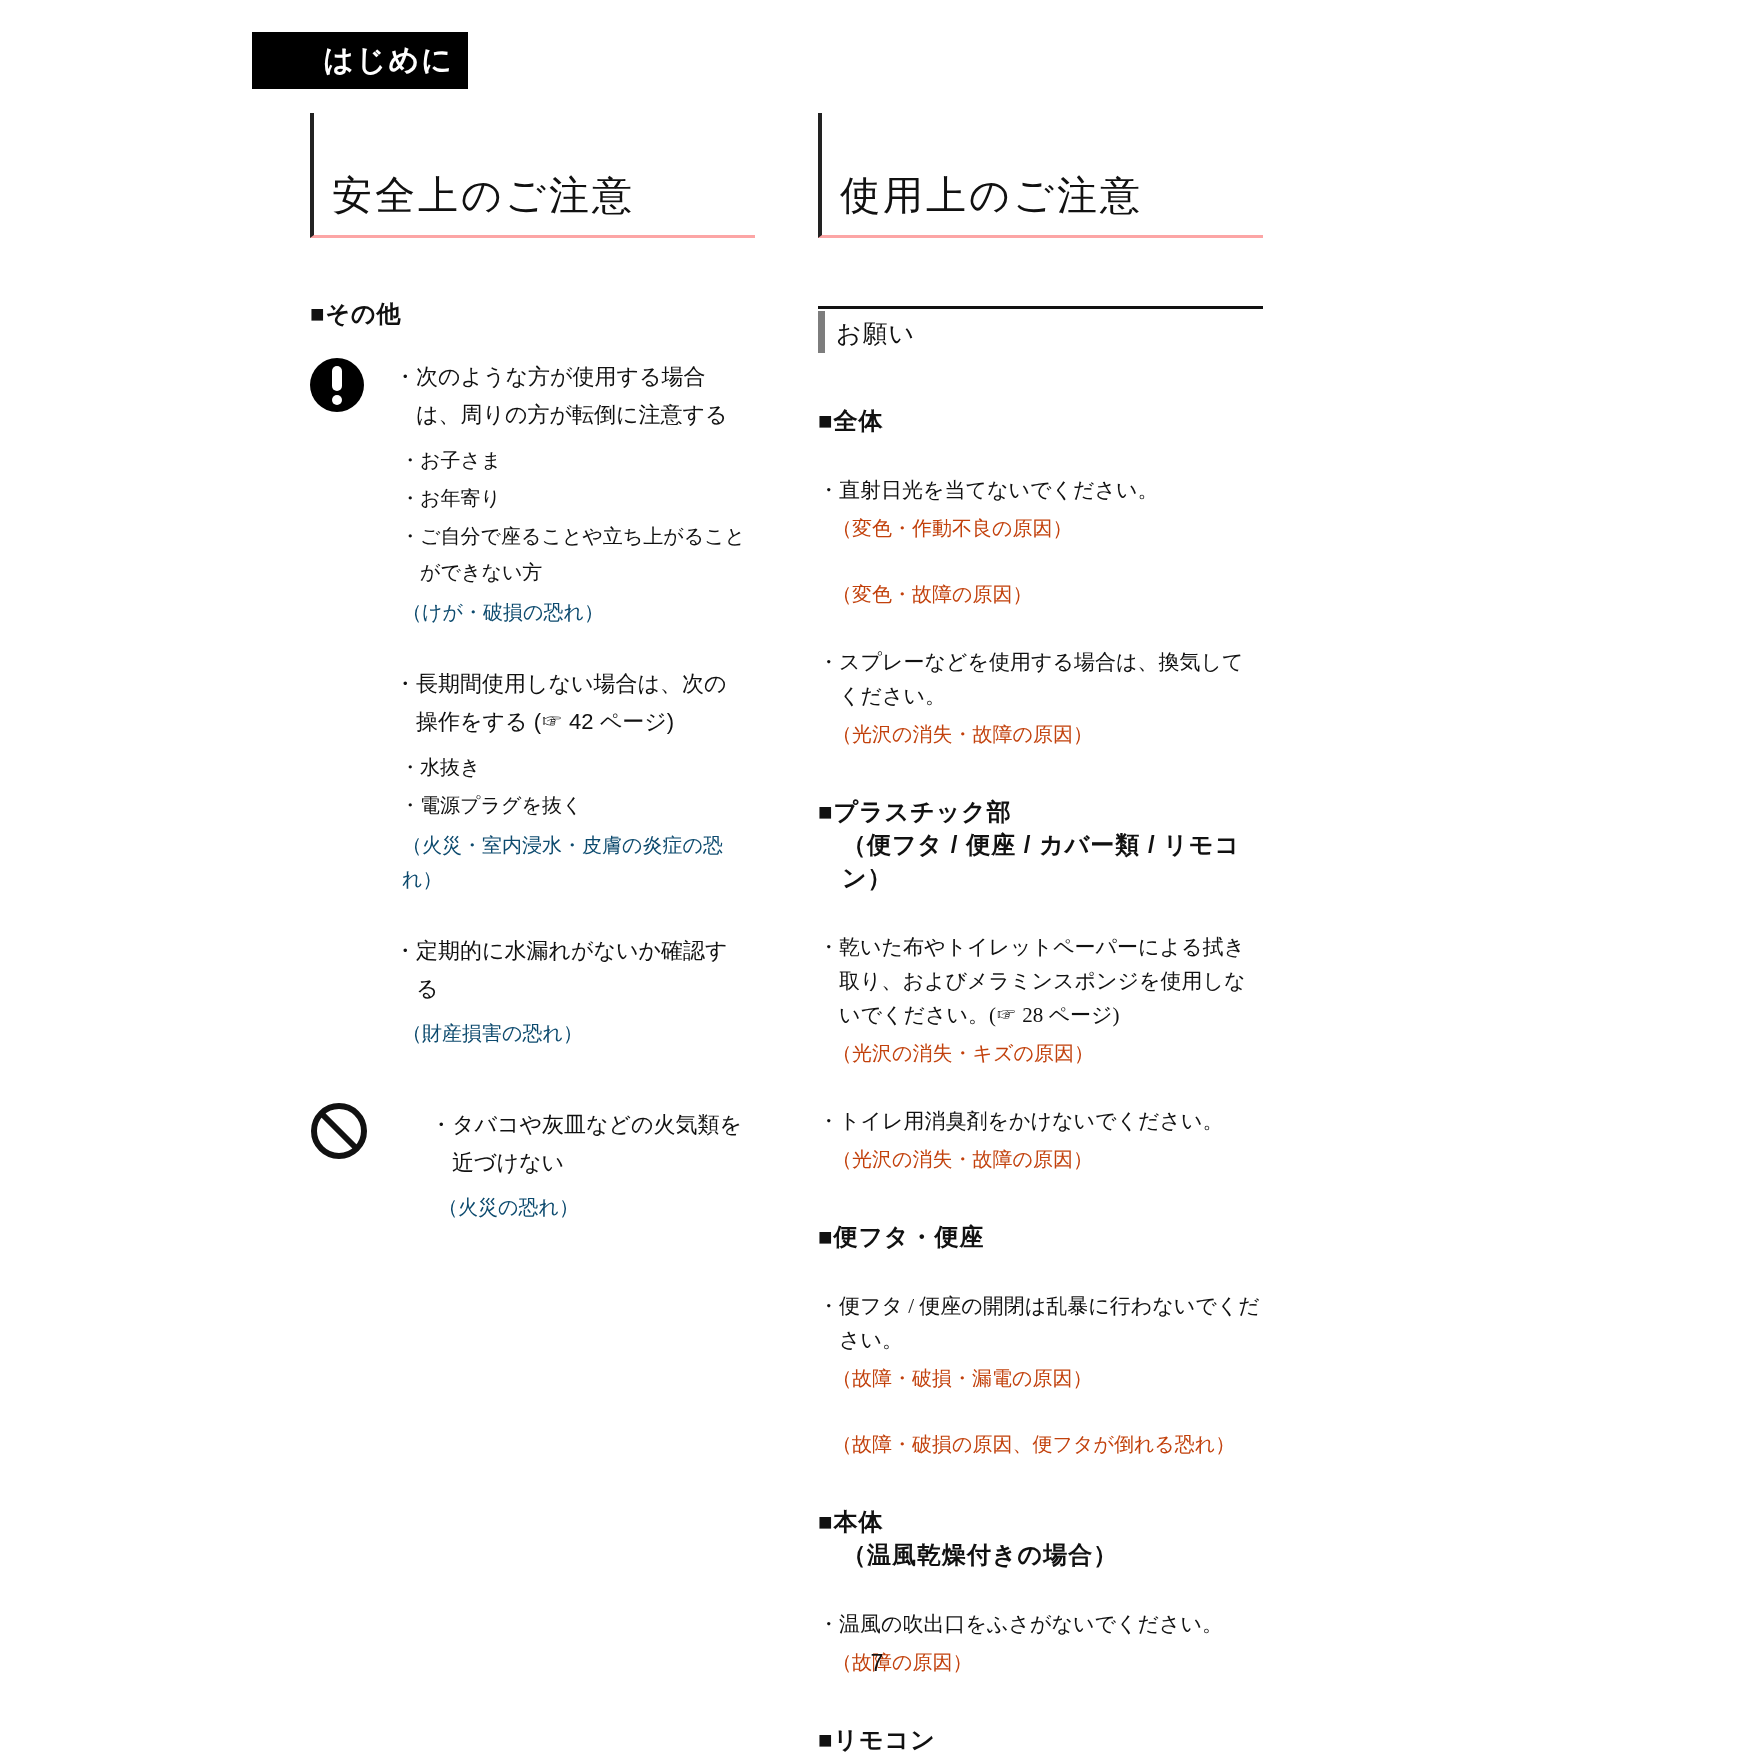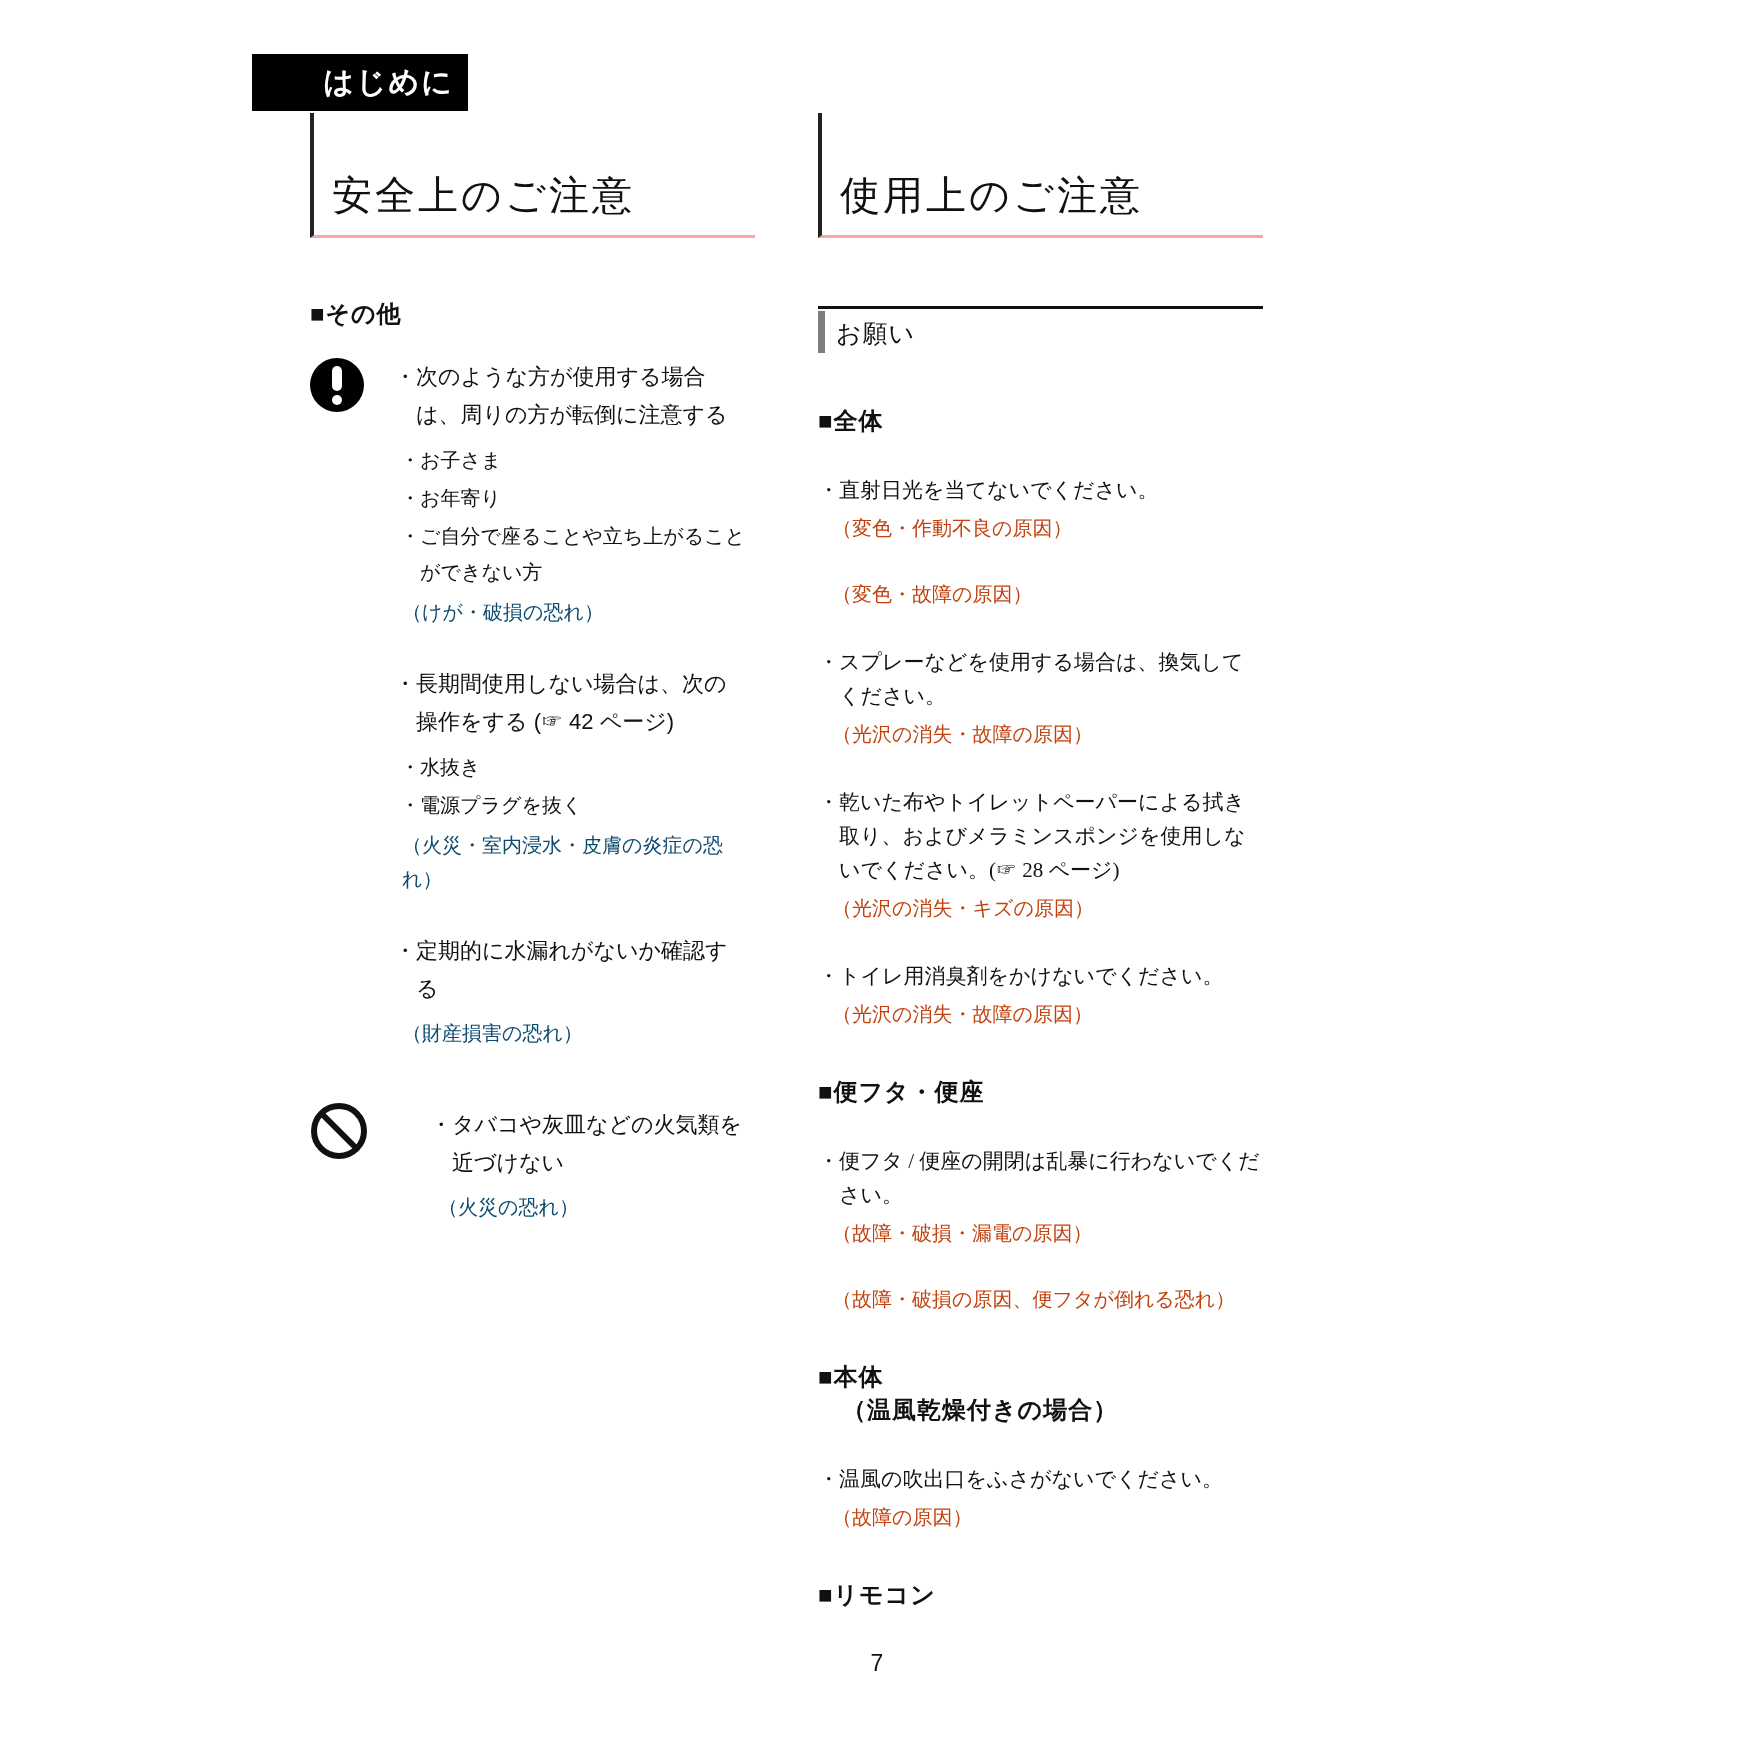--- a/index.html
+++ b/index.html
@@ -5,21 +5,21 @@
   html,body { margin:0; padding:0; background:#ffffff; }
   body {
     width:1754px; height:1754px;
     font-family:"Liberation Sans", sans-serif;
     color:#111;
   }
   .page { position:relative; width:1754px; height:1754px; background:#fff; overflow:hidden; }
 
   
   .tag-box {
-    position:absolute; left:252px; top:54px; width:216px; height:57px;
+    position:absolute; left:252px; top:32px; width:216px; height:57px;
     background:#000; color:#fff; box-sizing:border-box;
     display:flex; align-items:center; justify-content:flex-end;
     padding-right:14px; font-size:30px; font-weight:bold; letter-spacing:2px;
   }
 
   
   .col { position:absolute; top:113px; }
   .col-left  { left:310px; width:445px; }
   .col-right { left:818px; width:445px; }
 
@@ -148,20 +148,21 @@
       <div class="r-item">
         <p class="r-note">（変色・故障の原因）</p>
       </div>
       <div class="r-item">
         <p class="r-text">・スプレーなどを使用する場合は、換気してください。</p>
         <p class="r-note">（光沢の消失・故障の原因）</p>
       </div>
     </section>
 
     <section class="r-section">
+      <h2><span>■プラスチック部</span><span class="h2-line2">（便フタ / 便座 / カバー類 / リモコン）</span></h2>
       <div class="r-item">
         <p class="r-text">・乾いた布やトイレットペーパーによる拭き取り、およびメラミンスポンジを使用しないでください。(☞ 28 ページ)</p>
         <p class="r-note">（光沢の消失・キズの原因）</p>
       </div>
       <div class="r-item">
         <p class="r-text">・トイレ用消臭剤をかけないでください。</p>
         <p class="r-note">（光沢の消失・故障の原因）</p>
       </div>
     </section>
 

